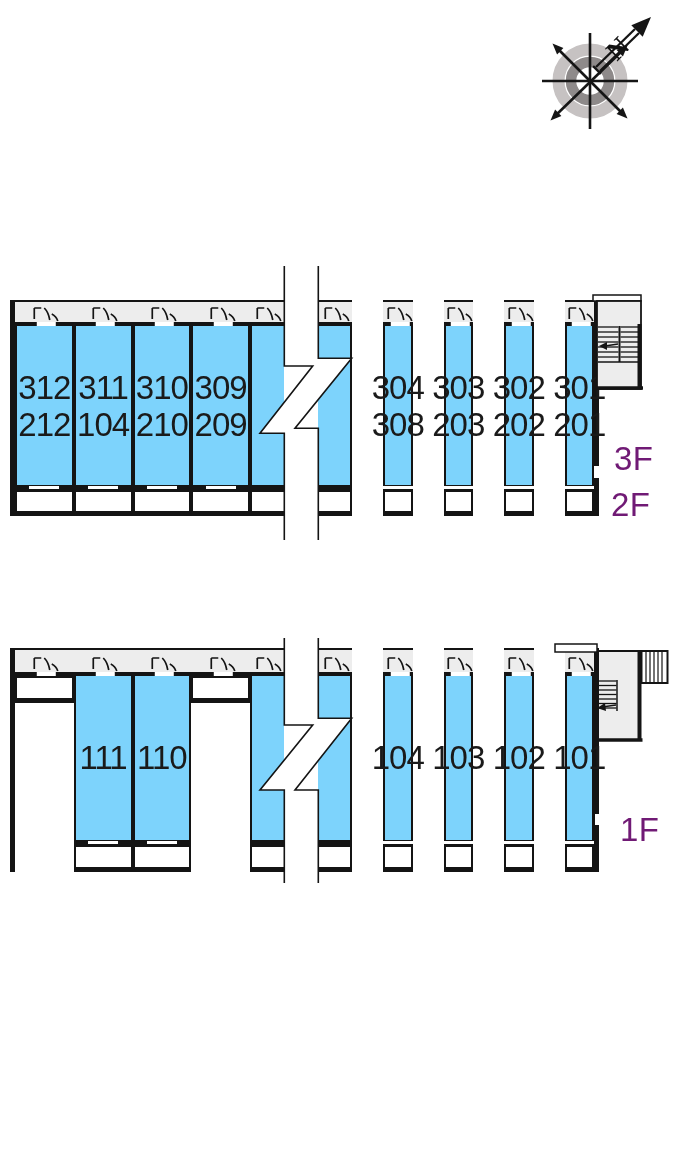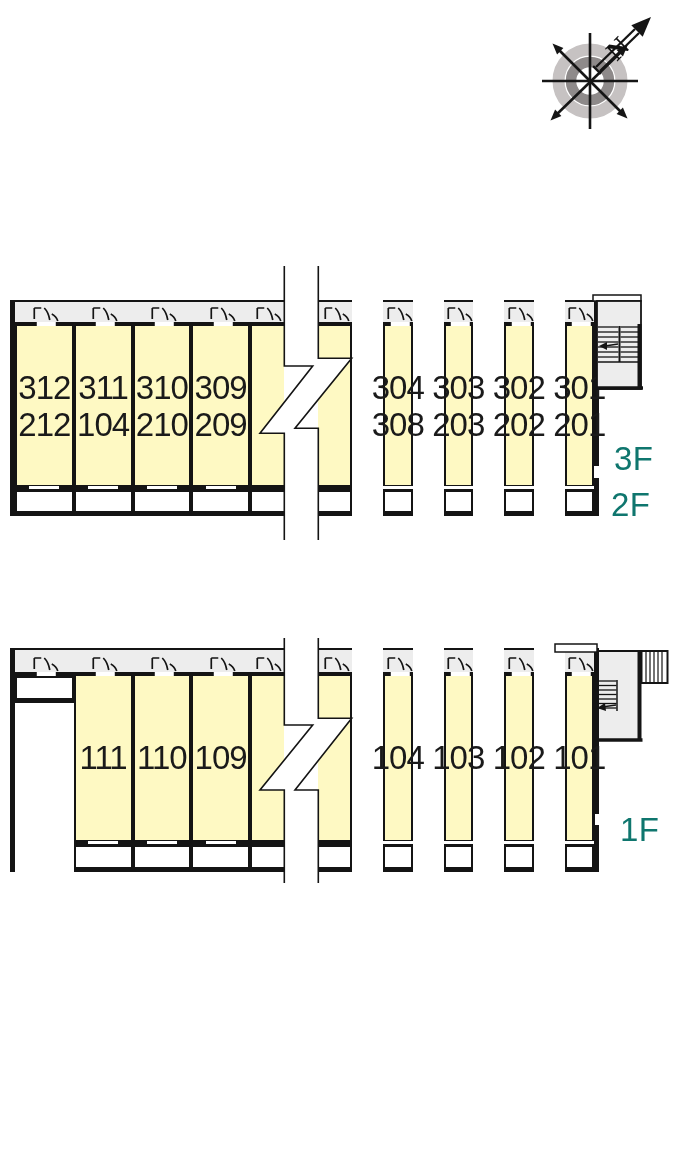--- a/index.html
+++ b/index.html
@@ -22,21 +22,21 @@
     border-top:2px solid #141414;
     border-bottom:4px solid #141414;
     position:relative;
   }
   .upperB .door-strip { height:26px; }
   .lowerB .door-strip { height:28px; }
   .door-svg { position:absolute; bottom:-1px; left:50%; transform:translateX(-46%); }
   .door-svg path { stroke:#141414; stroke-width:1.7; fill:none; }
   .door-gap { position:absolute; bottom:-4px; left:50%; transform:translateX(-38%); width:19px; height:4px; background:#fff; }
   .room {
-    background:#fef9c3;
+    background:#7dd3fc;
     border-left:2px solid #141414; border-right:2px solid #141414;
     border-bottom:5px solid #141414;
     position:relative;
     display:flex; flex-direction:column; align-items:center; justify-content:center;
   }
   .upperB .room { height:164px; }
   .lowerB .room { height:169px; }
   .gleft  .partial .room { border-right:none; }
   .gright .partial .room { border-left:none; }
   .num {
@@ -59,21 +59,21 @@
   .gright .partial .balcony { border-left:none; }
   
   .overlay { position:absolute; }
   .break-svg { z-index:6; }
   .break-svg .edge { fill:none; stroke:#141414; stroke-width:1.6; }
   .break-svg .mask { fill:#ffffff; stroke:none; }
   .stair-svg line, .stair-svg path { stroke:#141414; }
   .flabel {
     position:absolute;
     font-size:33px; line-height:1; letter-spacing:0.5px;
-    color:#0f766e; z-index:4;
+    color:#701a75; z-index:4;
   }
   .door-slot { position:absolute; background:#fff; z-index:5; }
   .compass-text { font-family:"Liberation Serif", serif; font-weight:bold; }
 </style>
 </head>
 <body>
 
 <div id="canvas">
 
   <svg class="overlay" style="left:538px; top:13px;" width="135" height="132" viewBox="0 0 135 132">
@@ -351,24 +351,20 @@
 
     <div class="cell">
       <div class="door-strip">
         <svg class="door-svg" width="32" height="20" viewBox="0 0 32 20">
           <path d="M5,5 V16 M5,5 H12"></path>
             <path d="M15,5 C18,8 19.5,11 20.5,17"></path>
             <path d="M22.5,11 C25.5,12.5 27.5,14.5 28.5,18"></path>
         </svg>
         <i class="door-gap"></i>
       </div>
-      <div class="room">
-        <span class="num">109</span>
-        <i class="window"></i>
-      </div>
       <div class="balcony"></div>
     </div>
 
     <div class="cell partial">
       <div class="door-strip">
         <svg class="door-svg" width="32" height="20" viewBox="0 0 32 20">
           <path d="M5,5 V16 M5,5 H12"></path>
             <path d="M15,5 C18,8 19.5,11 20.5,17"></path>
             <path d="M22.5,11 C25.5,12.5 27.5,14.5 28.5,18"></path>
         </svg>

